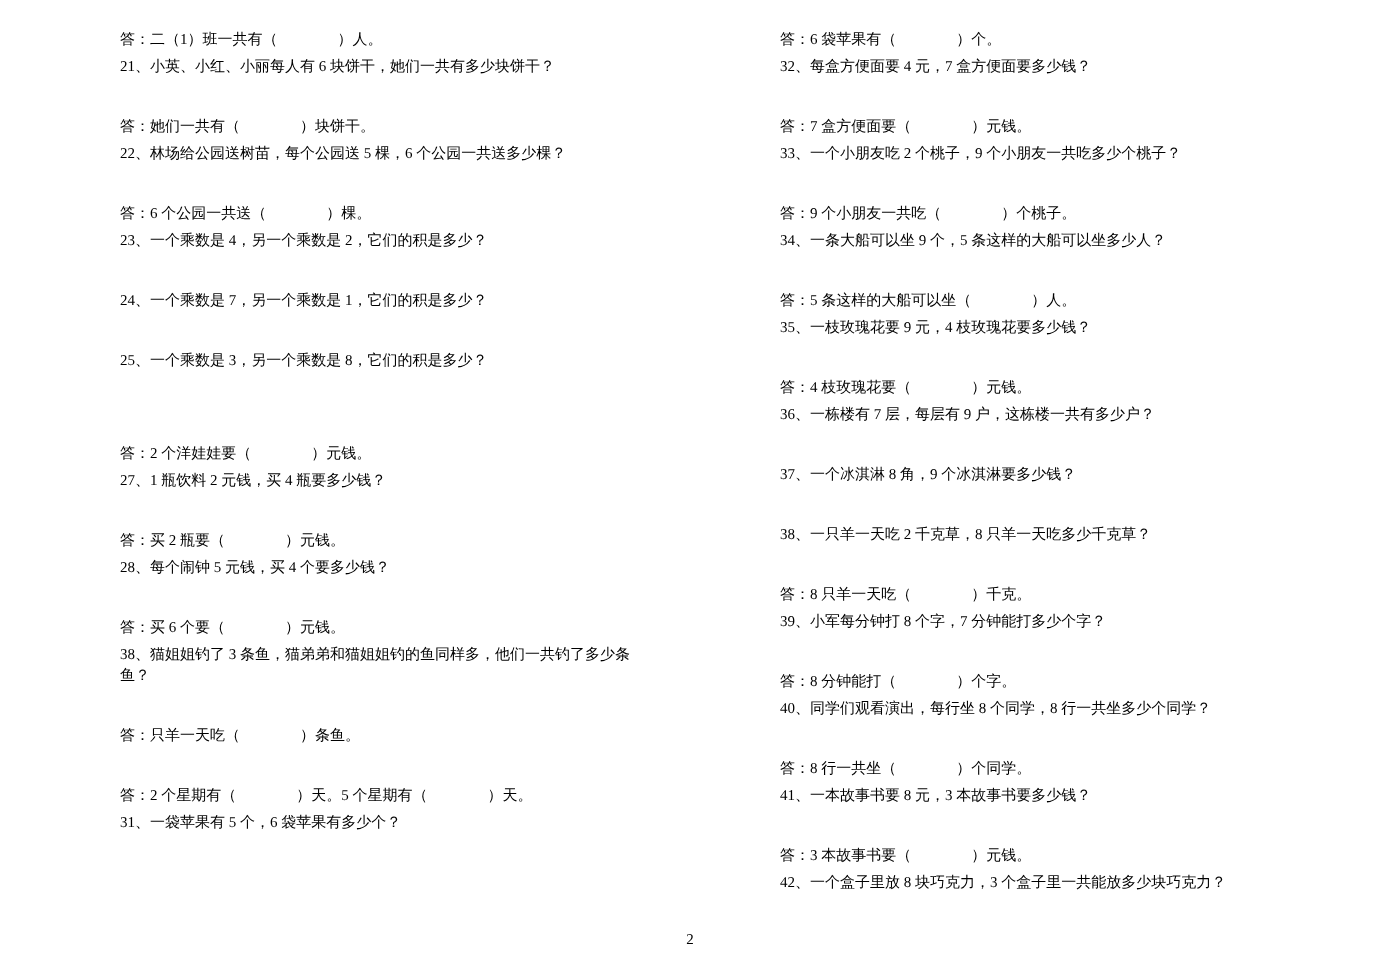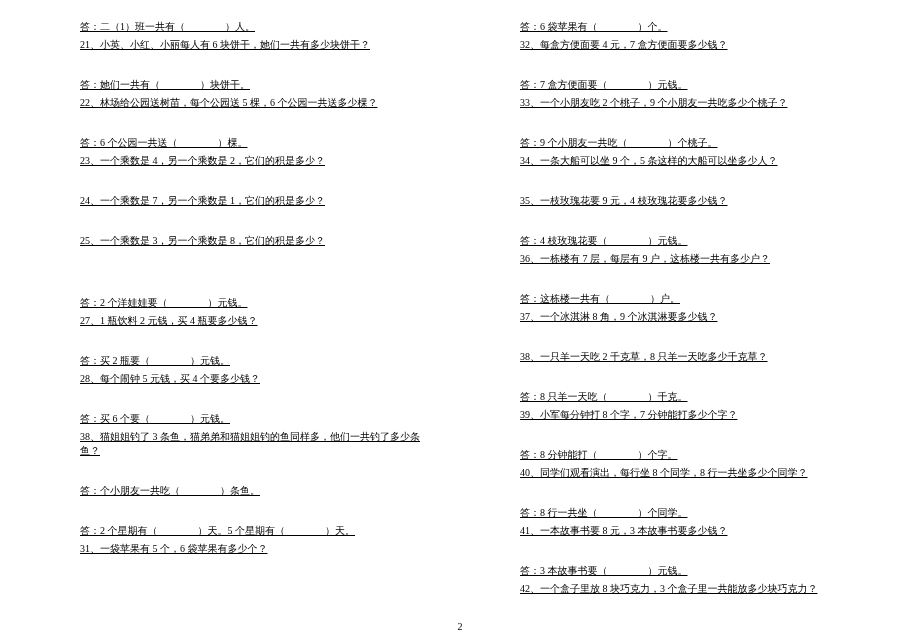--- a/index.html
+++ b/index.html
@@ -19,21 +19,20 @@
     }
     .column {
       flex: 1;
       display: flex;
       flex-direction: column;
     }
     .line {
       margin-bottom: 4px;
       line-height: 1.4;
       color: #000;
-      text-decoration: underline;
     }
     .gap {
       height: 22px;
     }
     .page-num {
       text-align: center;
       font-size: 10px;
       color: #000;
       position: absolute;
       bottom: 8px;
@@ -62,41 +61,41 @@
       <div class="gap"></div>
       <div class="line">答：2 个洋娃娃要（　　　　）元钱。</div>
       <div class="line">27、1 瓶饮料 2 元钱，买 4 瓶要多少钱？</div>
       <div class="gap"></div>
       <div class="line">答：买 2 瓶要（　　　　）元钱。</div>
       <div class="line">28、每个闹钟 5 元钱，买 4 个要多少钱？</div>
       <div class="gap"></div>
       <div class="line">答：买 6 个要（　　　　）元钱。</div>
       <div class="line">38、猫姐姐钓了 3 条鱼，猫弟弟和猫姐姐钓的鱼同样多，他们一共钓了多少条鱼？</div>
       <div class="gap"></div>
-      <div class="line">答：个小朋友一共吃（　　　　）条鱼。</div>
+      <div class="line">答：只羊一天吃（　　　　）条鱼。</div>
       <div class="gap"></div>
       <div class="line">答：2 个星期有（　　　　）天。5 个星期有（　　　　）天。</div>
       <div class="line">31、一袋苹果有 5 个，6 袋苹果有多少个？</div>
     </div>
   <div class="column" id="right-col">
       <div class="line">答：6 袋苹果有（　　　　）个。</div>
       <div class="line">32、每盒方便面要 4 元，7 盒方便面要多少钱？</div>
       <div class="gap"></div>
       <div class="line">答：7 盒方便面要（　　　　）元钱。</div>
       <div class="line">33、一个小朋友吃 2 个桃子，9 个小朋友一共吃多少个桃子？</div>
       <div class="gap"></div>
       <div class="line">答：9 个小朋友一共吃（　　　　）个桃子。</div>
       <div class="line">34、一条大船可以坐 9 个，5 条这样的大船可以坐多少人？</div>
       <div class="gap"></div>
+      <div class="line">答：5 条这样的大船可以坐（　　　　）人。</div>
       <div class="line">35、一枝玫瑰花要 9 元，4 枝玫瑰花要多少钱？</div>
       <div class="gap"></div>
       <div class="line">答：4 枝玫瑰花要（　　　　）元钱。</div>
       <div class="line">36、一栋楼有 7 层，每层有 9 户，这栋楼一共有多少户？</div>
       <div class="gap"></div>
-      <div class="line">答：这栋楼一共有（　　　　）户。</div>
       <div class="line">37、一个冰淇淋 8 角，9 个冰淇淋要多少钱？</div>
       <div class="gap"></div>
       <div class="line">38、一只羊一天吃 2 千克草，8 只羊一天吃多少千克草？</div>
       <div class="gap"></div>
       <div class="line">答：8 只羊一天吃（　　　　）千克。</div>
       <div class="line">39、小军每分钟打 8 个字，7 分钟能打多少个字？</div>
       <div class="gap"></div>
       <div class="line">答：8 分钟能打（　　　　）个字。</div>
       <div class="line">40、同学们观看演出，每行坐 8 个同学，8 行一共坐多少个同学？</div>
       <div class="gap"></div>

